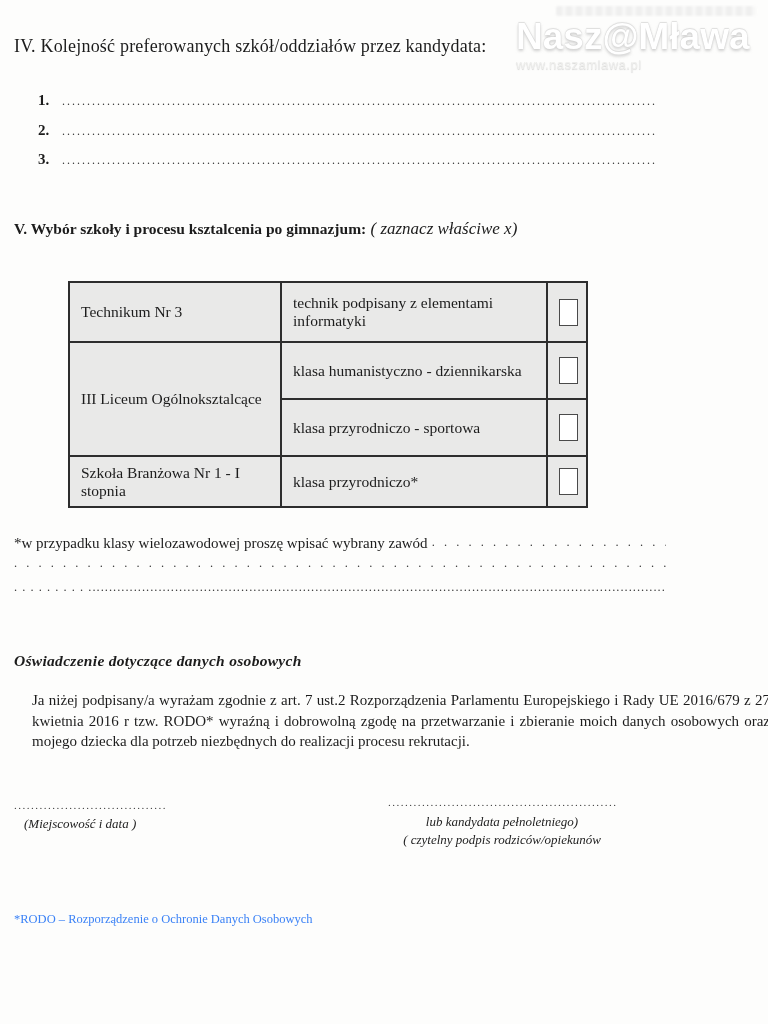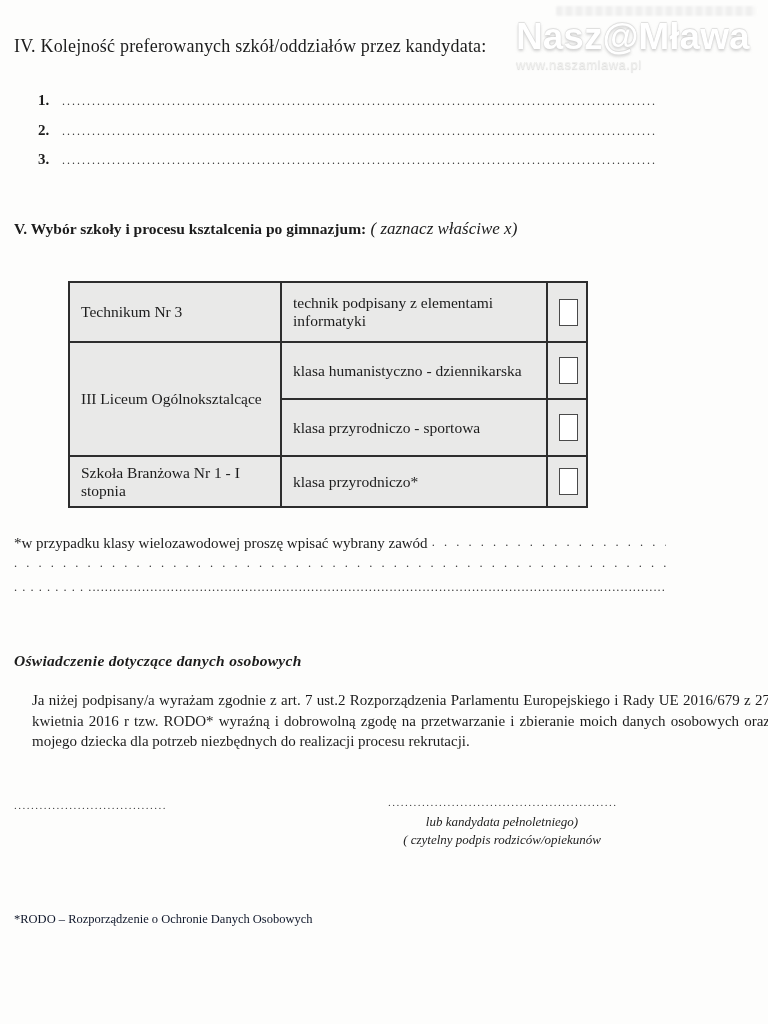--- a/index.html
+++ b/index.html
@@ -87,21 +87,21 @@
   .sig-left  { position: absolute; left: 14px;  top: 799px; width: 200px; }
   .sig-right { position: absolute; left: 372px; top: 796px; width: 260px; text-align: center; }
   .sig-dots { overflow: hidden; white-space: nowrap; font-size: 11px; letter-spacing: 1.5px; color: #3c3c3c; height: 14px; }
   .sig-left .sig-dots { width: 152px; }
   .sig-right .sig-dots { width: 228px; margin: 0 auto; }
   .sig-label { font-style: italic; font-size: 13px; color: #222; margin-top: 3px; }
   .sig-left .sig-label { padding-left: 10px; }
   .sig-right .sig-label { line-height: 17.5px; }
 
   
-  .footer-note { position: absolute; left: 14px; top: 912px; font-size: 12.5px; color: #0f172a; }
+  .footer-note { position: absolute; left: 14px; top: 912px; font-size: 12.5px; color: #3b82f6; }
 </style>
 </head>
 <body>
 
 <div class="page">
 
   <div class="watermark">
     <div class="wm-tagline"></div>
     <div class="wm-brand">Nasz@Mława</div>
     <div class="wm-url">www.naszamlawa.pl</div>
@@ -169,20 +169,21 @@
     </div>
     <div class="note-leader lead-sp note-row">. . . . . . . . . . . . . . . . . . . . . . . . . . . . . . . . . . . . . . . . . . . . . . . . . . . . . . . . . . . . . . . . . . . . . . . . . . . . . . . . . . . . . . . . . .</div>
     <div class="note-leader lead-dn note-row">. . . . . . . . . ....................................................................................................................................................</div>
   </div>
 
   <div class="decl-head">Oświadczenie dotyczące danych osobowych</div>
   <div class="decl-body">Ja niżej podpisany/a wyrażam zgodnie z art. 7 ust.2 Rozporządzenia Parlamentu Europejskiego i Rady UE 2016/679 z 27 kwietnia 2016 r tzw. RODO* wyraźną i dobrowolną zgodę na przetwarzanie i zbieranie moich danych osobowych oraz mojego dziecka dla potrzeb niezbędnych do realizacji procesu rekrutacji.</div>
 
   <div class="sig-left">
     <div class="sig-dots">................................................................................</div>
+    <div class="sig-label">(Miejscowość i data )</div>
   </div>
   <div class="sig-right">
     <div class="sig-dots">................................................................................</div>
     <div class="sig-label">
       <div>lub kandydata pełnoletniego)</div>
       <div>( czytelny podpis rodziców/opiekunów</div>
     </div>
   </div>
 
   <div class="footer-note">*RODO – Rozporządzenie o Ochronie Danych Osobowych</div>

